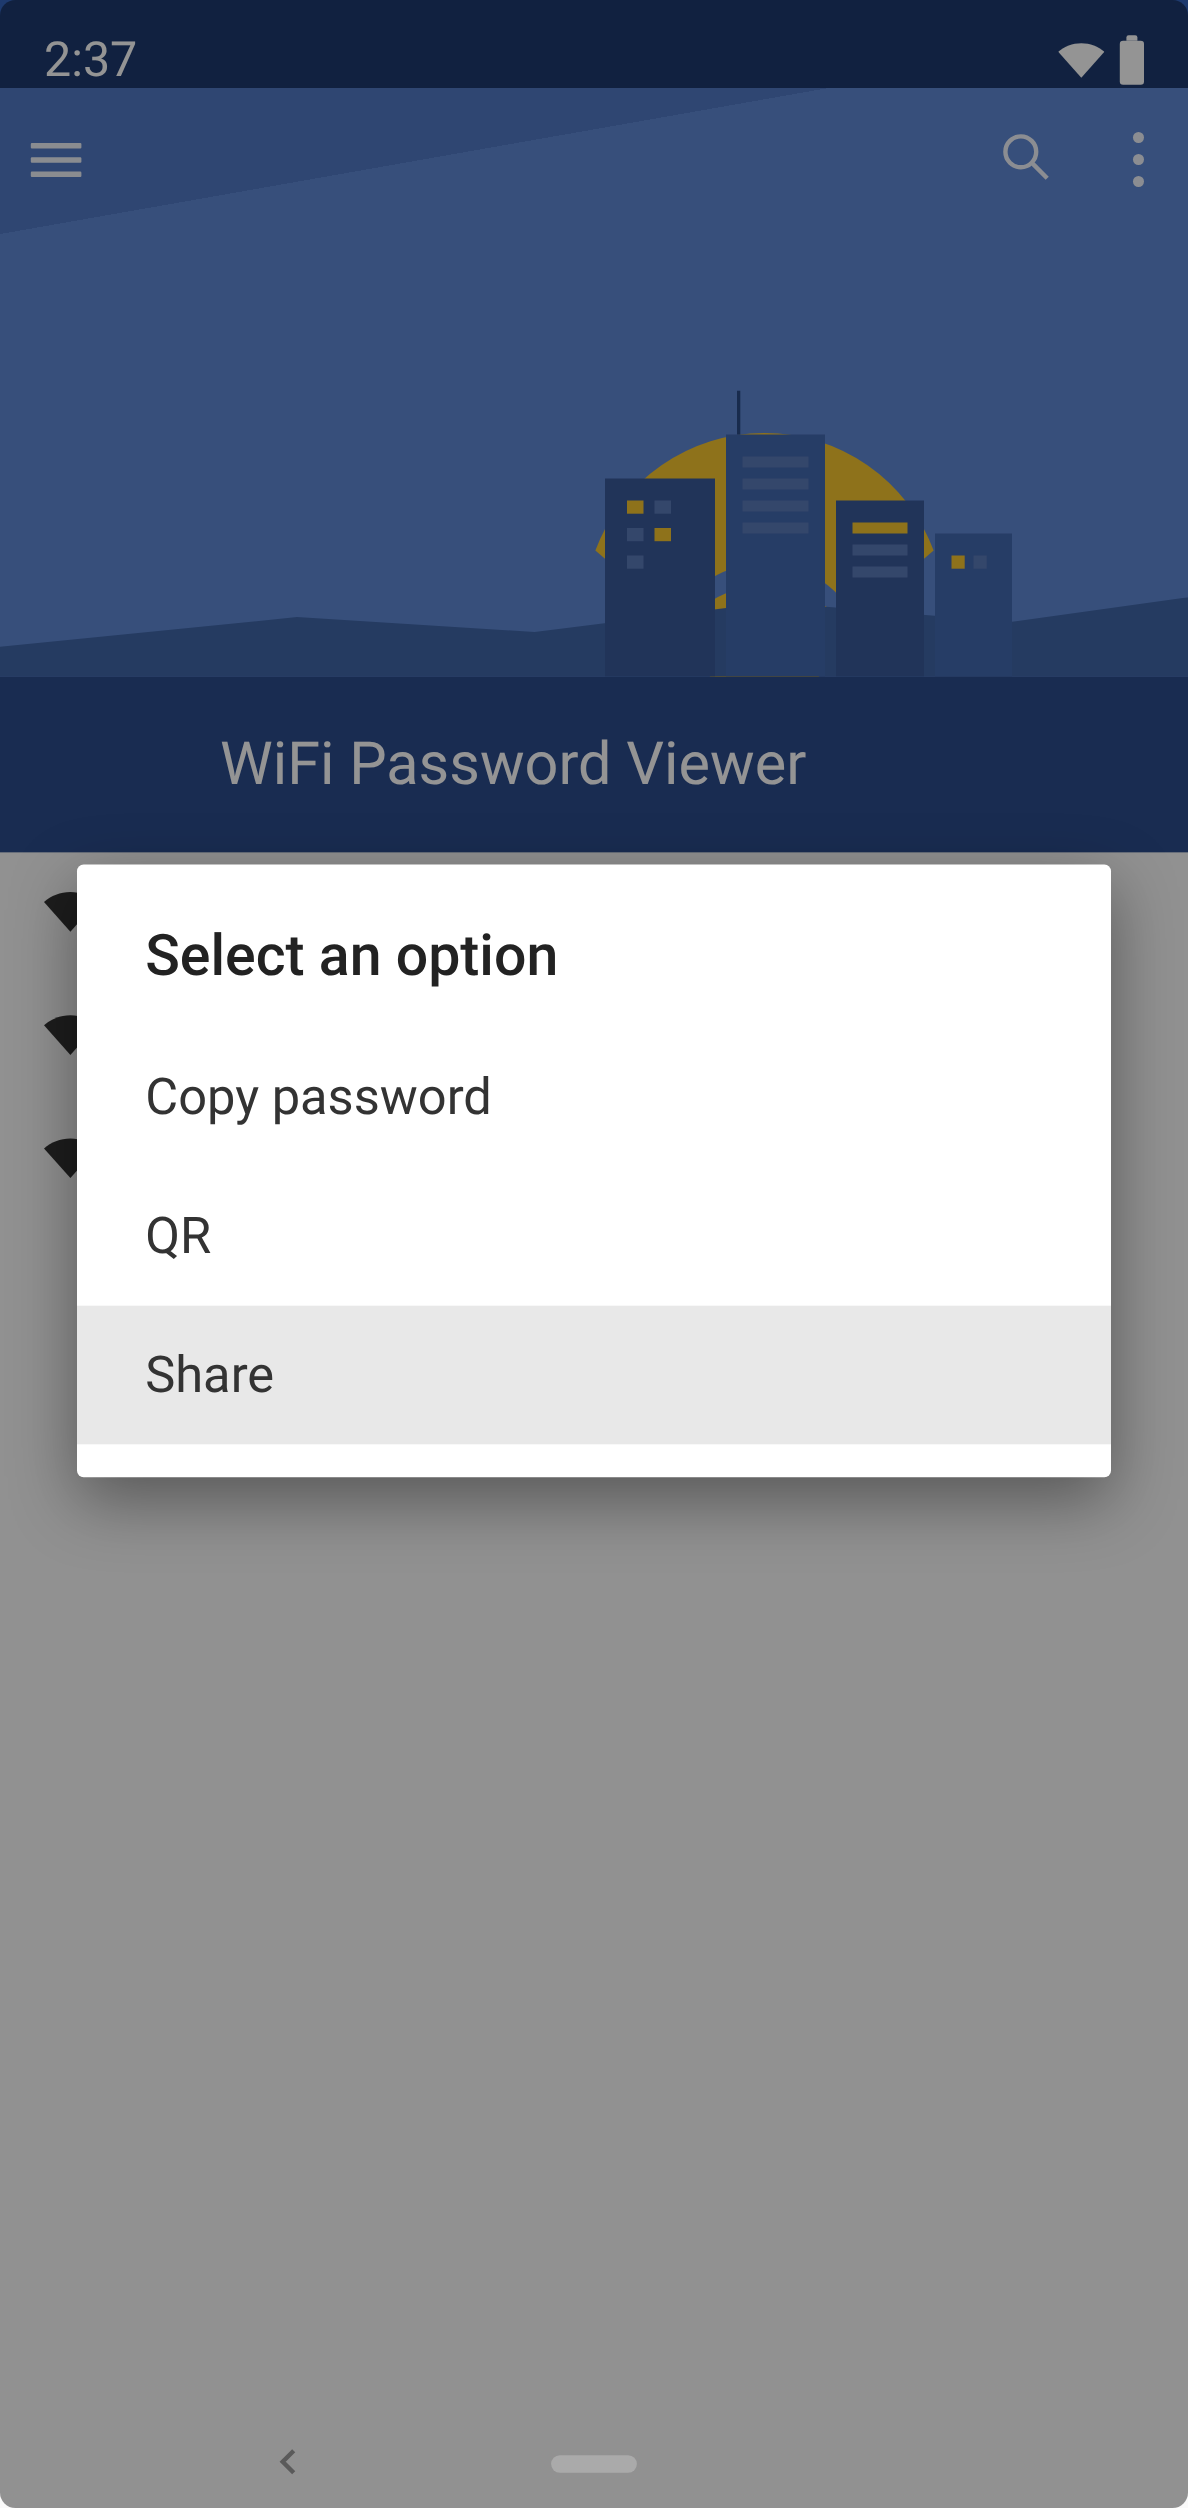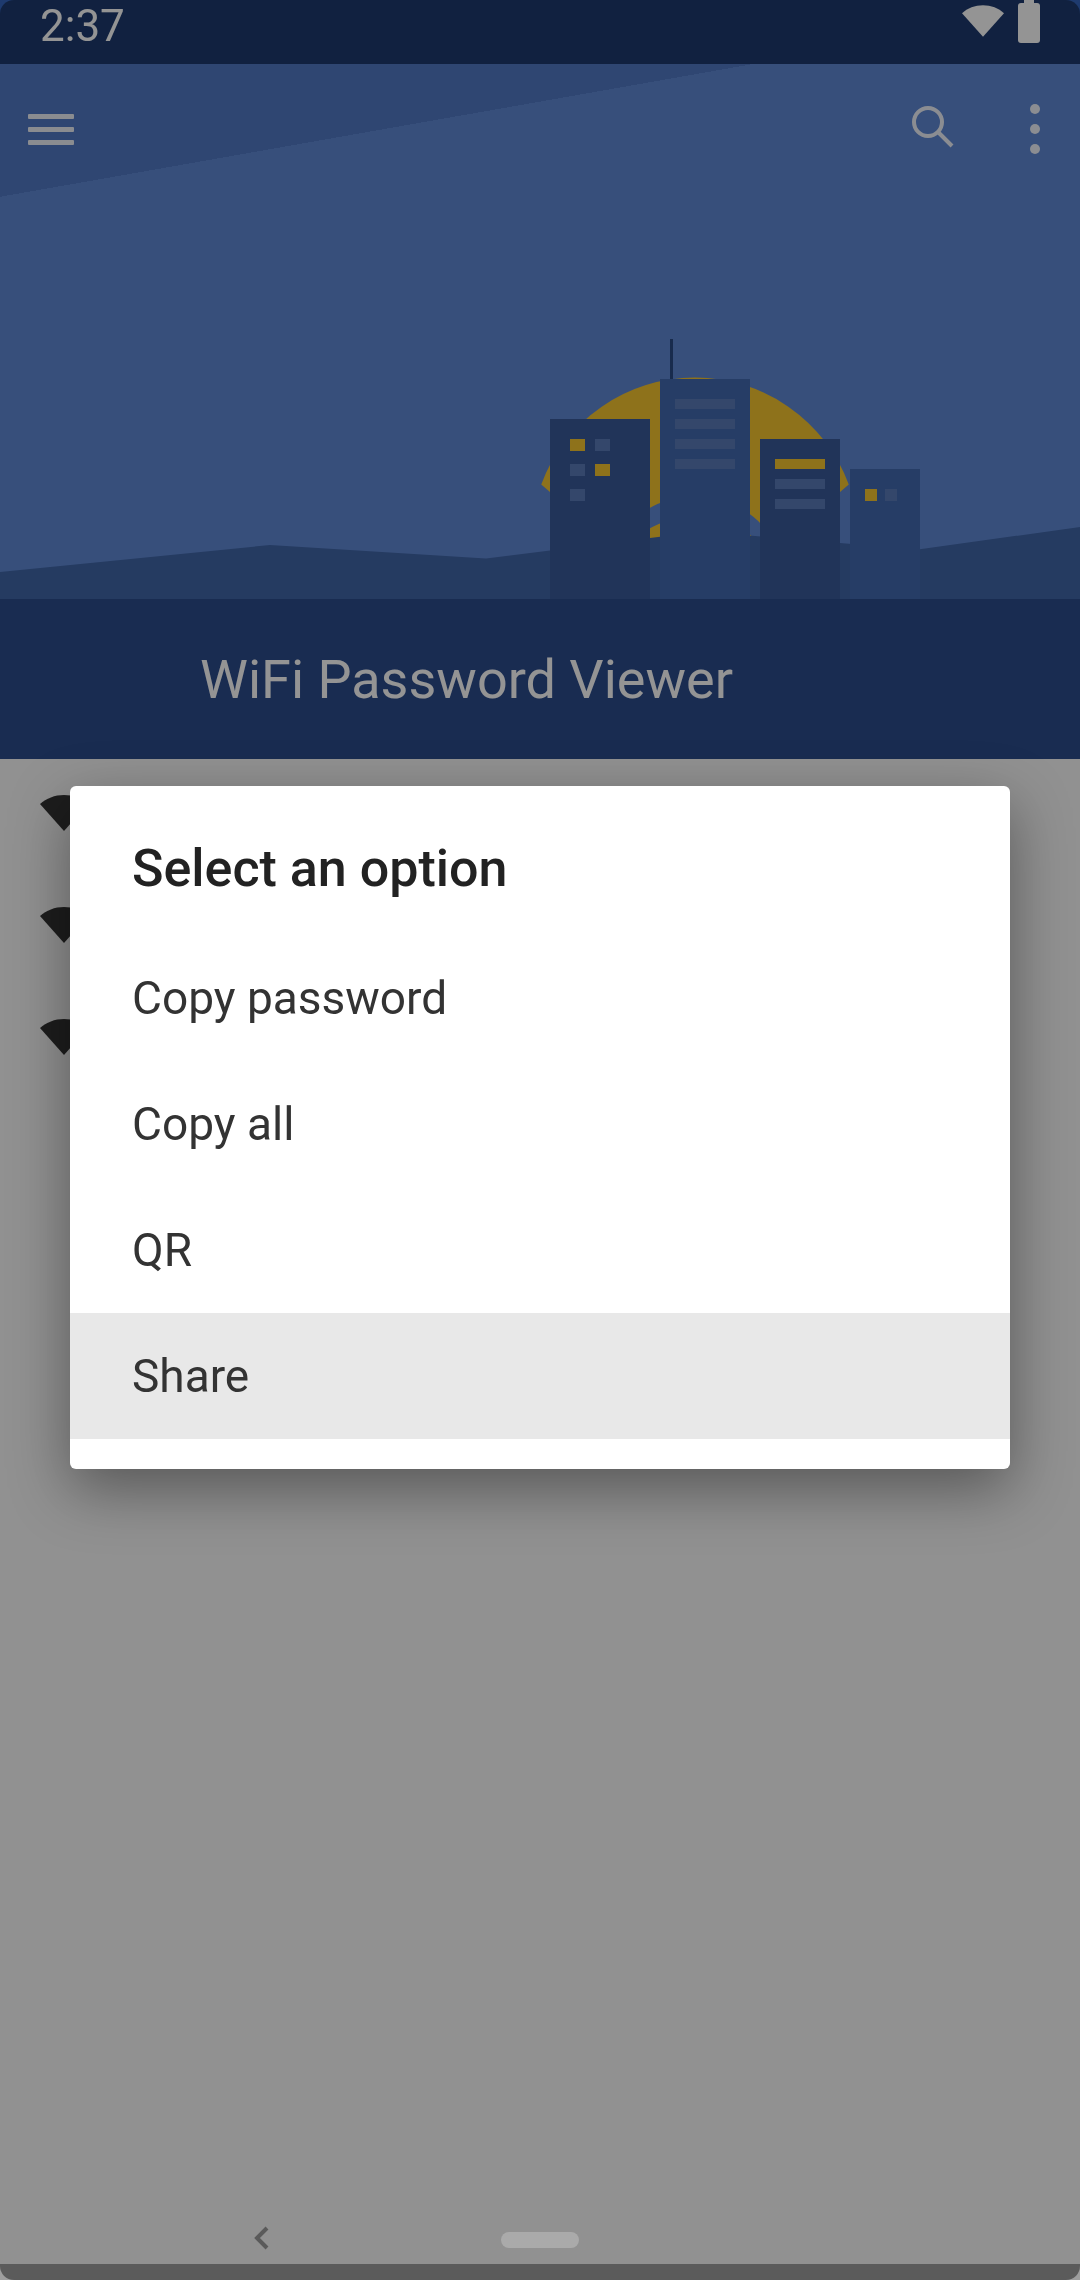--- a/index.html
+++ b/index.html
@@ -17,24 +17,24 @@
       background: #9e9e9e;
     }
     
     .app-container {
       width: 100%;
       height: 100%;
       position: relative;
     }
     
     .status-bar {
-      height: 64px;
+      height: 80px;
       background: #1e3a6e;
       display: flex;
-      align-items: flex-start;
+      align-items: flex-end;
       justify-content: space-between;
       padding: 0 40px;
       color: white;
     }
     
     .status-time {
       font-size: 44px;
       font-weight: 400;
     }
     
@@ -394,21 +394,20 @@
     </div>
   </div>
 
 </div>
 
 <div class="overlay">
   <div class="dialog">
     <div class="dialog-title">Select an option</div>
     <div class="dialog-options">
       <div class="dialog-option">Copy password</div>
-      <div class="dialog-option">Copy all</div>
       <div class="dialog-option">QR</div>
       <div class="dialog-option highlighted">Share</div>
     </div>
     <div class="dialog-bottom-pad"></div>
   </div>
 </div>
 
 <div class="nav-bar">
   <div class="nav-back">
     <svg viewBox="0 0 36 36">

